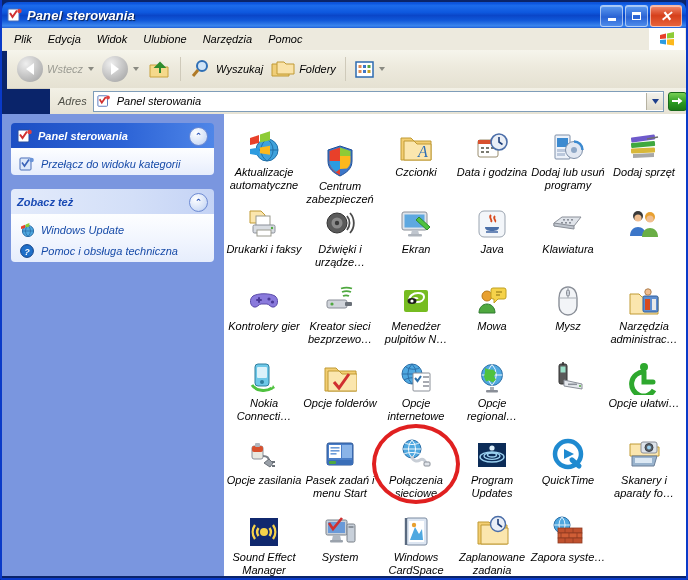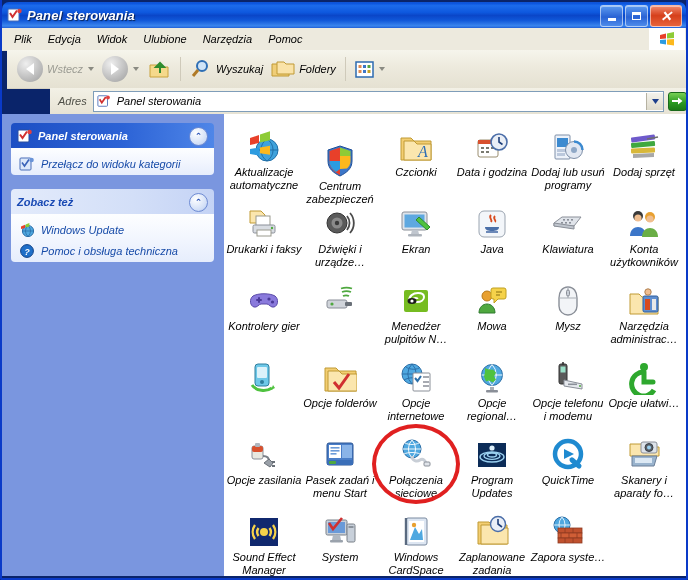--- a/index.html
+++ b/index.html
@@ -504,21 +504,20 @@
             <div class="ic">
               <svg width="34" height="34" viewBox="0 0 34 34">
                 <circle cx="11" cy="9" r="5" fill="#3A3A3A"></circle>
                 <path d="M3 29c0-6 4-9 8-9s8 3 8 9z" fill="#3C76C8"></path>
                 <circle cx="23" cy="10" r="5" fill="#E8A030"></circle>
                 <path d="M15 30c0-6 4-9 8-9s8 3 8 9z" fill="#6AAE46"></path>
                 <circle cx="11" cy="11" r="3.6" fill="#F0BE90"></circle>
                 <circle cx="23" cy="12" r="3.6" fill="#F0BE90"></circle>
               </svg>
             </div>
-            <div class="cap">Konta użytkowników</div>
           </div>
           <div class="cell" style="left: 2px; top: 160px;">
             <div class="ic">
               <svg width="34" height="34" viewBox="0 0 34 34">
                 <path d="M6 12c5-3 17-3 22 0 4 3 3 10-1 11-3 1-5-3-7-3h-6c-2 0-4 4-7 3-4-1-5-8-1-11z" fill="#8A7ADC" stroke="#5A4AA8"></path>
                 <rect x="9" y="15" width="6" height="2" rx="1" fill="#4A3A98"></rect>
                 <rect x="11" y="13" width="2" height="6" rx="1" fill="#4A3A98"></rect>
                 <circle cx="22" cy="15" r="1.6" fill="#4A3A98"></circle>
                 <circle cx="25.5" cy="18" r="1.6" fill="#4A3A98"></circle>
               </svg>
@@ -529,20 +528,21 @@
             <div class="ic">
               <svg width="34" height="34" viewBox="0 0 34 34">
                 <rect x="4" y="16" width="20" height="8" rx="2" fill="#D0D4DA" stroke="#8A8F98"></rect>
                 <rect x="22" y="18" width="7" height="4" rx="1" fill="#6A7078"></rect>
                 <circle cx="9" cy="20" r="1.6" fill="#4FA83F"></circle>
                 <path d="M20 12a7 7 0 016 0" stroke="#4FA83F" stroke-width="1.8" fill="none"></path>
                 <path d="M19 8a12 12 0 019 0" stroke="#4FA83F" stroke-width="1.8" fill="none"></path>
                 <path d="M18 4.5a17 17 0 0111 0" stroke="#4FA83F" stroke-width="1.8" fill="none"></path>
               </svg>
             </div>
+            <div class="cap">Kreator sieci bezprzewo…</div>
           </div>
           <div class="cell" style="left: 154px; top: 160px;">
             <div class="ic">
               <svg width="34" height="34" viewBox="0 0 34 34">
                 <rect x="5" y="6" width="24" height="22" rx="2" fill="#76BC21"></rect>
                 <path d="M10 17c0-5 4-8 9-8 4 0 6 2 6 4 0 3-3 5-7 5-2 0-4-1-4-2 0-1.2 1.2-2 2.6-2 1 0 1.8.4 1.8 1" fill="none" stroke="#fff" stroke-width="2"></path>
                 <ellipse cx="13" cy="17" rx="4.5" ry="3" fill="#1A1A1A"></ellipse>
                 <circle cx="13" cy="17" r="1.6" fill="#fff"></circle>
               </svg>
             </div>
@@ -584,20 +584,21 @@
           <div class="cell" style="left: 2px; top: 237px;">
             <div class="ic">
               <svg width="34" height="34" viewBox="0 0 34 34">
                 <rect x="8" y="3" width="14" height="22" rx="3" fill="#6EC8E8" stroke="#2E7E9E"></rect>
                 <rect x="10" y="6" width="10" height="11" rx="1" fill="#DCF2FA"></rect>
                 <circle cx="15" cy="21" r="2" fill="#2E7E9E"></circle>
                 <path d="M5 24c4 6 14 7 20 3" stroke="#4FC23F" stroke-width="3" fill="none"></path>
                 <path d="M26 24l2 3-4 2z" fill="#4FC23F"></path>
               </svg>
             </div>
+            <div class="cap">Nokia Connecti…</div>
           </div>
           <div class="cell" style="left: 78px; top: 237px;">
             <div class="ic">
               <svg width="34" height="34" viewBox="0 0 34 34">
                 <path d="M2 7h11l3 3h17v20H2z" fill="#F3CE72" stroke="#C09A35"></path>
                 <path d="M5 10h11l3 3h15v17H5z" fill="#FBE6AE" stroke="#C09A35"></path>
                 <path d="M11 21 L16 27 L26 13" stroke="#D03030" stroke-width="3" fill="none"></path>
               </svg>
             </div>
             <div class="cap">Opcje folderów</div>
@@ -632,21 +633,20 @@
             <div class="ic">
               <svg width="34" height="34" viewBox="0 0 34 34">
                 <rect x="8" y="3" width="8" height="20" rx="2" fill="#5A5A5A" stroke="#333"></rect>
                 <rect x="9.5" y="5.5" width="5" height="6" fill="#9AE0C8"></rect>
                 <line x1="12" y1="1" x2="12" y2="4" stroke="#333" stroke-width="1.6"></line>
                 <path d="M13 19 L31 23 L31 28 L13 25 Z" fill="#E6E9EE" stroke="#8A8F98"></path>
                 <rect x="17" y="22.5" width="9" height="1.6" fill="#8A8F98"></rect>
                 <circle cx="29" cy="25" r="1" fill="#4FA83F"></circle>
               </svg>
             </div>
-            <div class="cap">Opcje telefonu i modemu</div>
           </div>
           <div class="cell" style="left: 382px; top: 237px;">
             <div class="ic">
               <svg width="34" height="34" viewBox="0 0 34 34">
                 <circle cx="17" cy="6" r="4" fill="#2EA82E"></circle>
                 <path d="M17 11a12 12 0 1010 18" fill="none" stroke="#2EA82E" stroke-width="5"></path>
                 <path d="M17 11v10h9" fill="none" stroke="#2EA82E" stroke-width="5" stroke-linecap="round"></path>
               </svg>
             </div>
             <div class="cap">Opcje ułatwi…</div>

